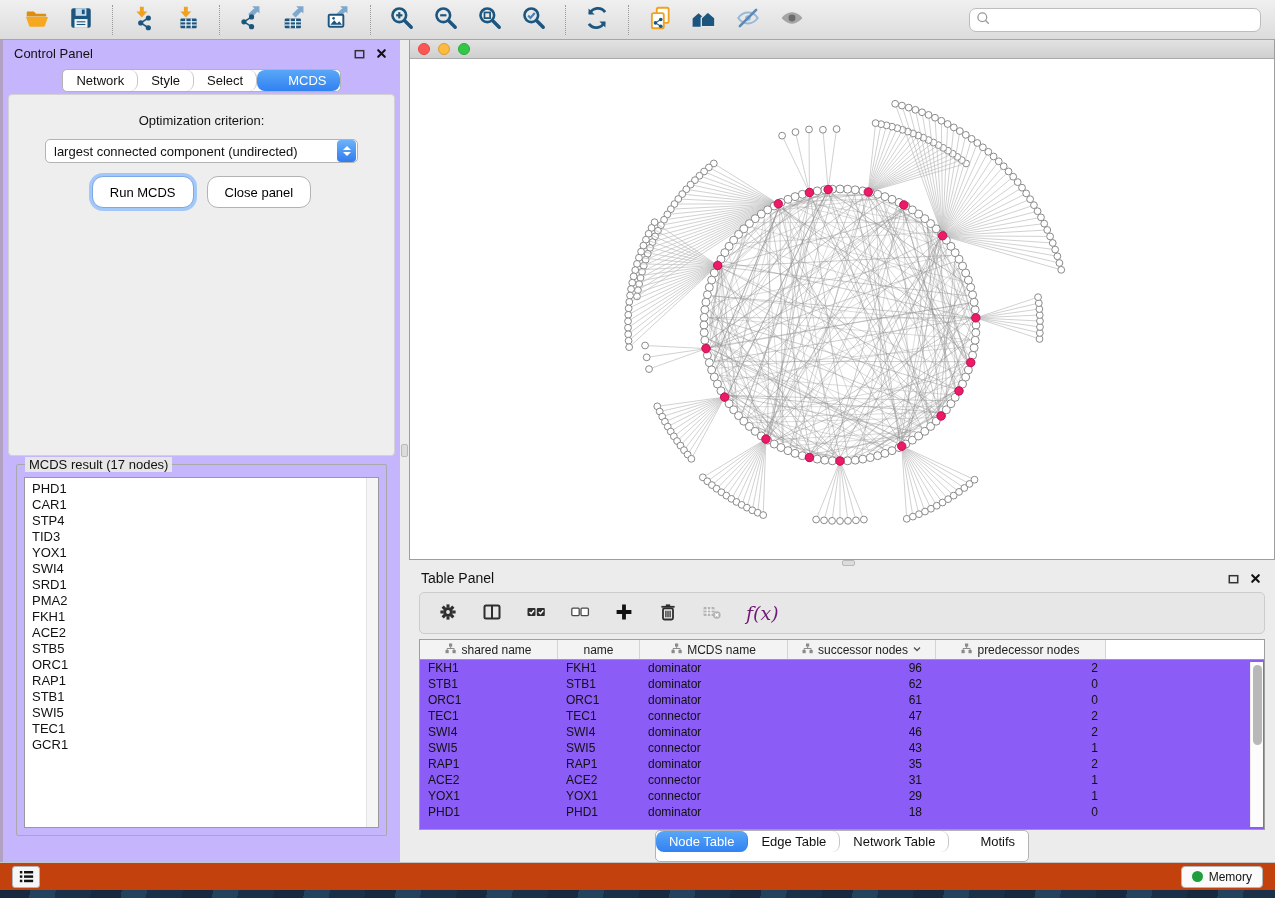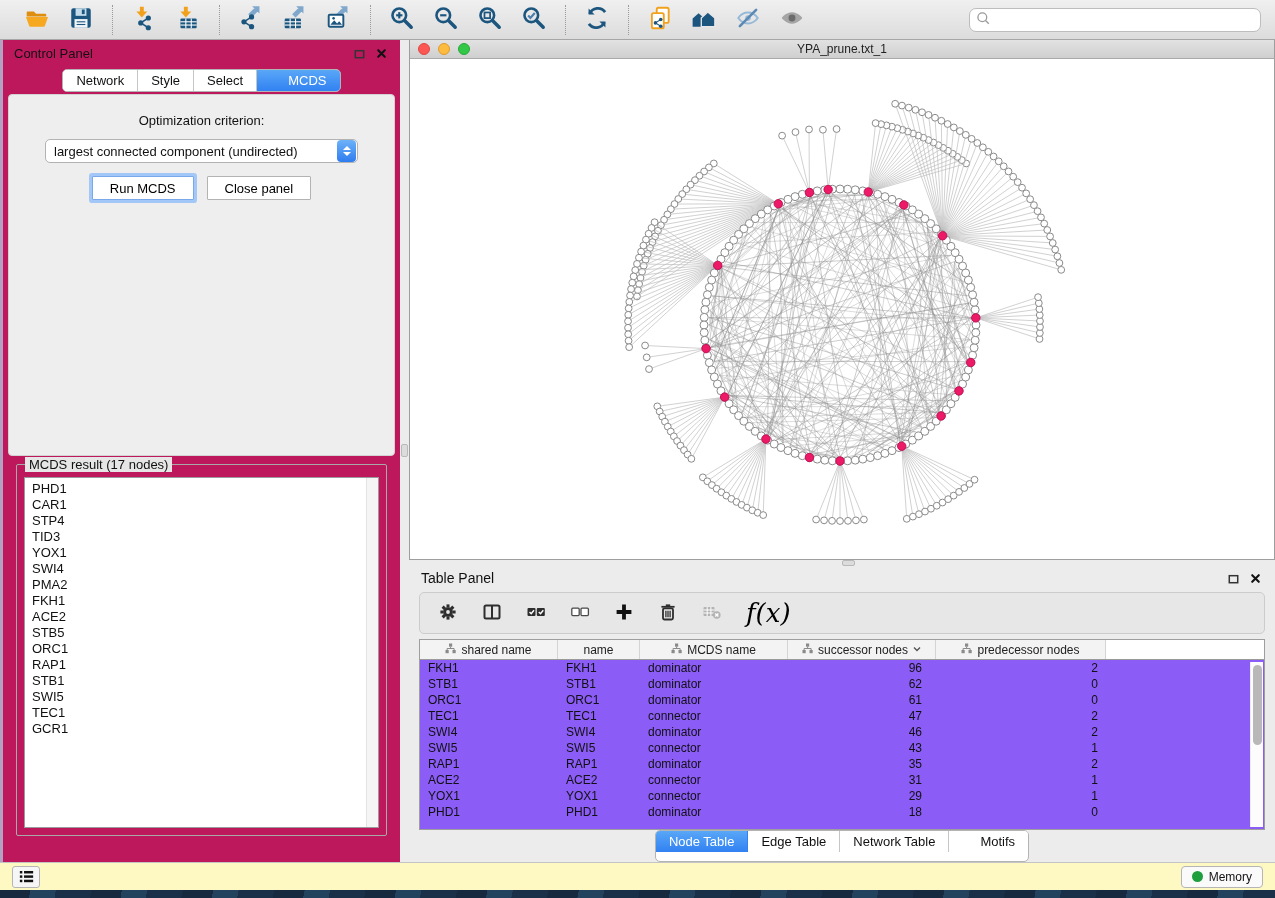--- a/index.html
+++ b/index.html
@@ -13,41 +13,41 @@
   .tb-sep { width:1px; height:30px; border-left:1px dotted #9a9a9a; margin:0 4px; }
   .tb-btn { width:38px; height:32px; display:flex; align-items:center; justify-content:center; border-radius:4px; cursor:pointer; }
   .tb-spacer { flex:1; }
   .search-box { width:292px; height:24px; background:#fff; border:1px solid #bdbdbd; border-radius:7px; display:flex; align-items:center; padding:0 6px; margin-right:4px; }
   .search-box input { border:none; outline:none; flex:1; font-size:12px; background:transparent; margin-left:4px; font-family:"Liberation Sans",sans-serif; }
 
   
   .content { flex:1; display:flex; min-height:0; border-left:3px solid #b2a1c2; }
 
   
-  .control-panel { width:397px; flex:0 0 397px; background:#be185d; display:flex; flex-direction:column; padding:0 5px; }
+  .control-panel { width:397px; flex:0 0 397px; background:#c4b5fd; display:flex; flex-direction:column; padding:0 5px; }
   .cp-titlebar { height:26px; display:flex; align-items:center; padding:0 6px; }
   .cp-title { font-size:13px; color:#111; }
   .panel-ctl { margin-left:auto; display:flex; gap:6px; align-items:center; }
   .panel-ctl .pbtn { width:16px; height:16px; display:flex; align-items:center; justify-content:center; cursor:pointer; }
 
   .seg-tabs { display:flex; justify-content:center; margin:3px 0 2px; }
   .seg { display:flex; border:1px solid #b3b3b3; border-radius:5px; overflow:hidden; background:#fff; }
-  .seg .tab { padding:2px 13px; height:21px; display:flex; align-items:center; font-size:13px; background:#fff; border-right:1px solid #c6c6c6; cursor:pointer; white-space:nowrap; }
+  .seg .tab { padding:2px 13px; height:21px; display:flex; align-items:center; font-size:13px; background:#fff; border-right:1px solid #c6c6c6; cursor:pointer; white-space:nowrap;border-radius:8px; }
   .seg .tab:last-child { border-right:none;padding-left:31px; }
   .seg .tab.active { background:linear-gradient(#59a7f7,#3181f2); color:#fff; border-right-color:#3181f2; }
 
   .cp-body { background:#eeeeee; border:1px solid #d2d2d2; border-radius:4px; height:362px; display:flex; flex-direction:column; align-items:center; }
   .opt-label { margin-top:18px; font-size:13px; }
   .dropdown { margin-top:11px; width:313px; height:24px; background:#fff; border:1px solid #b3b3b3; border-radius:5px; display:flex; align-items:center; cursor:pointer; }
   .dropdown .dd-text { flex:1; padding:0 8px; font-size:13px; white-space:nowrap; }
   .dd-stepper { width:19px; height:22px; border-radius:4px; background:linear-gradient(#6db2f8,#2f7cf0); margin-right:1px; display:flex; flex-direction:column; align-items:center; justify-content:center; gap:2px; }
   .dd-stepper .up { width:0; height:0; border-left:4px solid transparent; border-right:4px solid transparent; border-bottom:4px solid #fff; }
   .dd-stepper .dn { width:0; height:0; border-left:4px solid transparent; border-right:4px solid transparent; border-top:4px solid #fff; }
   .btn-row { margin-top:13px; display:flex; gap:13px; }
-  .push-btn { height:24px; padding:0 17px; background:#fff; border:1px solid #b3b3b3; border-radius:1px; font-size:13px; display:flex; align-items:center; cursor:pointer; font-family:"Liberation Sans",sans-serif; }
+  .push-btn { height:32px; padding:0 17px; background:#fff; border:1px solid #b3b3b3; border-radius:11px; font-size:13px; display:flex; align-items:center; cursor:pointer; font-family:"Liberation Sans",sans-serif; }
   .push-btn.focused { box-shadow:0 0 0 3px #a3c8f7; border-color:#7aa8e8; }
 
   .groupbox { margin:8px 8px 12px 8px; flex:1; border:1px solid #a9a9a9; border-radius:2px; position:relative; margin-bottom:26px; }
   .gb-legend { position:absolute; top:-8px; left:8px; background:#e6e6e6; padding:0 4px; font-size:13px; }
   .gb-list { position:absolute; top:12px; left:7px; right:7px; bottom:7px; background:#fff; border:1px solid #9a9a9a; overflow:hidden; display:flex; }
   .gb-items { flex:1; padding:3px 0 0 7px; font-size:13px; line-height:16px; }
   .gb-scroll { width:12px; background:#f5f5f5; border-left:1px solid #e3e3e3; }
 
   
   .v-splitter { width:9px; flex:0 0 9px; background:#ececec; position:relative; cursor:col-resize; }
@@ -64,37 +64,37 @@
   .net-title { position:absolute; left:0; right:0; text-align:center; font-size:12px; color:#222; }
   .net-canvas { flex:1; background:#fff; }
   .net-canvas svg { display:block; }
 
   
   .table-panel { flex:1; background:#ececec; display:flex; flex-direction:column; min-height:0; }
   .tp-titlebar { height:24px; display:flex; align-items:center; padding:0 12px; }
   .tp-toolbar { height:42px; margin:2px 10px 0 10px; background:#e7e7e7; border:1px solid #cccccc; border-radius:5px; display:flex; align-items:center; gap:24px; padding:0 18px; }
   .tp-tool { display:flex; align-items:center; justify-content:center; cursor:pointer; }
   .tp-tool.disabled { cursor:default; }
-  .fx { font-family:"DejaVu Serif", serif; font-style:italic; font-size:26px; color:#000000; }
+  .fx { font-family:"DejaVu Serif", serif; font-style:italic; font-size:19px; color:#701a75; }
 
   .tp-table { margin:5px 10px 0 10px; flex:1; background:#8b5cf6; border:1px solid #9e9e9e; position:relative; overflow:hidden; }
   .thead { display:grid; grid-template-columns:138px 82px 148px 148px 170px 1fr; height:20px; background:#f3f3f3; border-bottom:1px solid #9a9a9a; }
   .th { display:flex; align-items:center; justify-content:center; gap:5px; font-size:12px; color:#222; border-right:1px solid #d4d4d4; overflow:hidden; cursor:pointer; }
   .th:last-child { border-right:none; background:#fff; }
   .trow { display:grid; grid-template-columns:138px 82px 148px 148px 170px 1fr; height:16px; }
   .td { font-size:12px; display:flex; align-items:center; padding-left:8px; overflow:hidden; white-space:nowrap; }
   .td.num { justify-content:flex-end; padding-right:14px; }
   .td.num2 { justify-content:flex-end; padding-right:8px; }
   .tbody-scroll { position:absolute; top:22px; right:1px; bottom:2px; width:13px; background:#fcfcfc; border-left:1px solid #ececec; }
   .tbody-scroll .thumb { position:absolute; top:3px; left:2px; width:9px; height:80px; background:#b8b8b8; border-radius:5px; }
 
   .tp-tabs { height:32px; display:flex; justify-content:center; }
 
   
-  .statusbar { height:28px; flex:0 0 28px; background:#fef9c3; border-top:1px solid #c4c4c4; display:flex; align-items:center; padding:0 12px; }
+  .statusbar { height:28px; flex:0 0 28px; background:#c2410c; border-top:1px solid #c4c4c4; display:flex; align-items:center; padding:0 12px; }
   .sb-btn { width:28px; height:22px; background:#f6f6f6; border:1px solid #b5b5b5; border-radius:3px; display:flex; align-items:center; justify-content:center; cursor:pointer; }
   .mem-btn { margin-left:auto; height:22px; background:#fafafa; border:1px solid #b5b5b5; border-radius:4px; display:flex; align-items:center; gap:6px; padding:0 10px; font-size:12px; cursor:pointer; }
   .mem-dot { width:11px; height:11px; border-radius:50%; background:#1f9e3d; }
 
   .desktop-strip { height:8px; flex:0 0 8px; background:#16293f; background-image:repeating-linear-gradient(100deg,#16293f 0 30px,#23425e 30px 55px,#1a3049 55px 90px); }
 </style>
 </head>
 <body>
 
 <div class="app">
@@ -303,20 +303,21 @@
       <div class="groupbox">
         <span class="gb-legend">MCDS result (17 nodes)</span>
         <div class="gb-list">
           <div class="gb-items" id="result-list">
               <div>PHD1</div>
               <div>CAR1</div>
               <div>STP4</div>
               <div>TID3</div>
               <div>YOX1</div>
               <div>SWI4</div>
+              <div>SRD1</div>
               <div>PMA2</div>
               <div>FKH1</div>
               <div>ACE2</div>
               <div>STB5</div>
               <div>ORC1</div>
               <div>RAP1</div>
               <div>STB1</div>
               <div>SWI5</div>
               <div>TEC1</div>
               <div>GCR1</div>
@@ -326,21 +327,20 @@
       </div>
     </div>
 
     <div class="v-splitter">
         <div class="grip"></div>
       </div>
 
     <div class="right-col">
       <div class="net-window">
         <div class="net-titlebar">
-          <span class="net-title">YPA_prune.txt_1</span>
           <span class="lights">
             <span class="light" style="background:#fc5753;border:1px solid #df4744;"></span>
             <span class="light" style="background:#fdbc40;border:1px solid #de9b2d;"></span>
             <span class="light" style="background:#33c748;border:1px solid #27a938;"></span>
           </span>
         </div>
         <div class="net-canvas">
           <svg id="graph-svg" width="862" height="499" viewBox="0 0 862 499" xmlns="http://www.w3.org/2000/svg">
               <line x1="323.1615261663369" y1="341.8059397995546" x2="306.35128372960384" y2="222.7334428838731" stroke="#9a9a9a" stroke-width="0.7" opacity="0.5"></line>
               <line x1="505.8059397995545" y1="372.8384738336631" x2="366.6328257892136" y2="380.6542682700467" stroke="#9a9a9a" stroke-width="0.7" opacity="0.5"></line>

